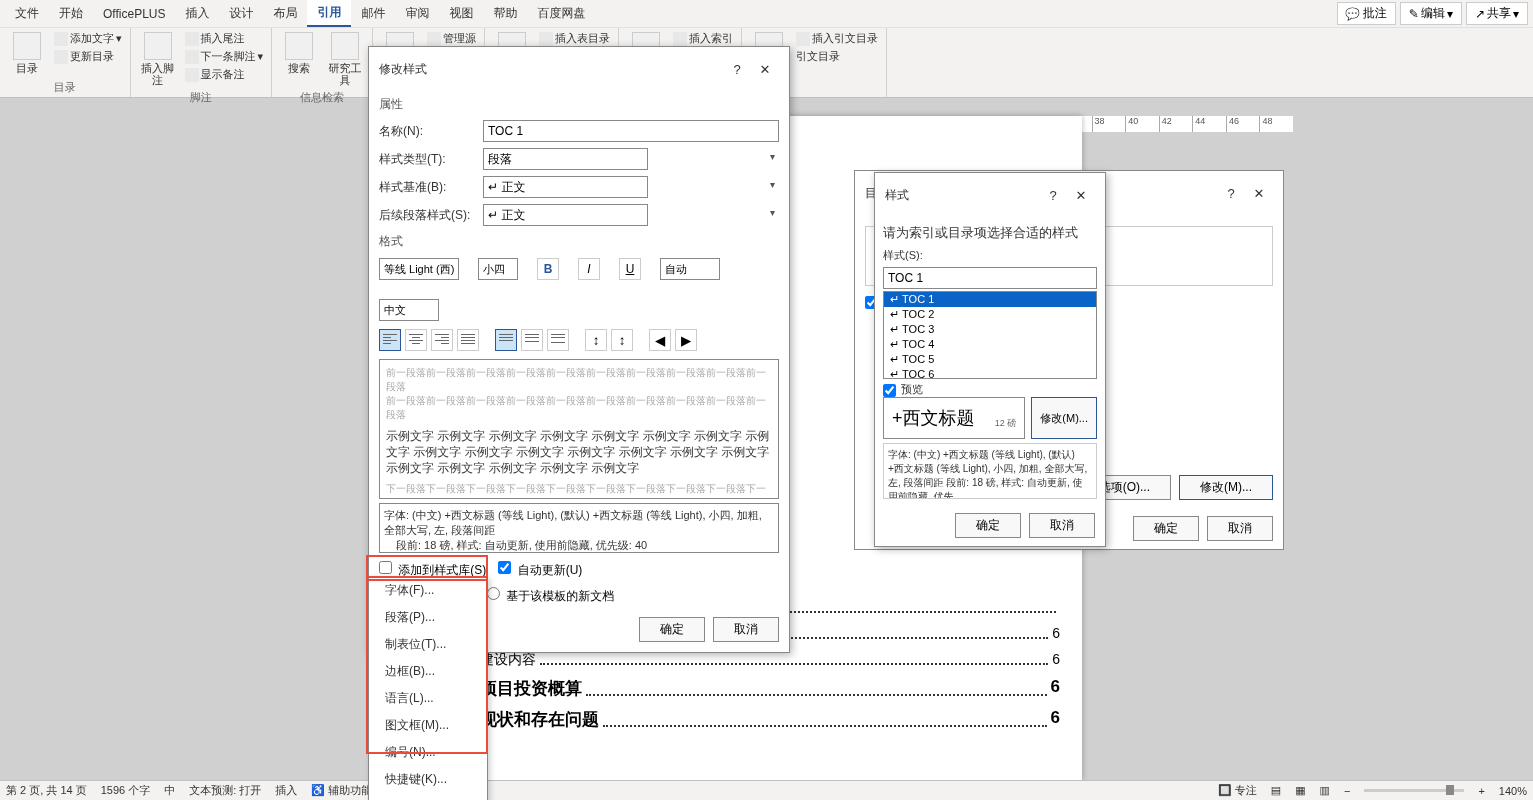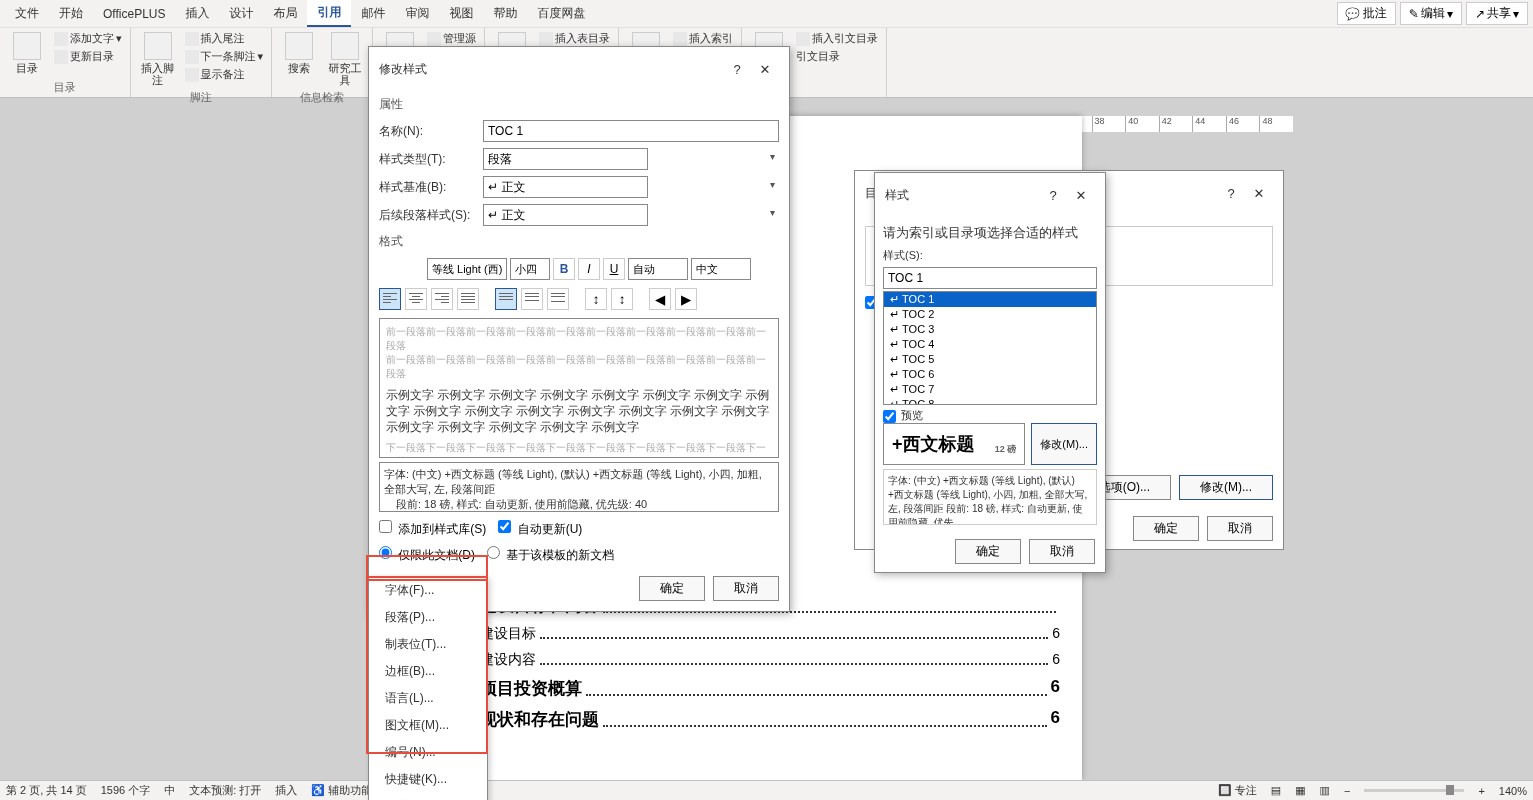--- a/index.html
+++ b/index.html
@@ -45,21 +45,21 @@
 .dlg-title { display: flex; align-items: center; padding: 14px 10px; font-size: 12px; color: #333; }
 .dlg-title .spacer { flex: 1; }
 .dlg-close, .dlg-help { width: 28px; text-align: center; cursor: pointer; font-size: 13px; }
 .dlg-section-label { padding: 4px 10px; color: #555; font-size: 12px; }
 .dlg-row { display: flex; align-items: center; padding: 3px 10px; gap: 8px; }
 .dlg-row label { width: 96px; font-size: 12px; color: #333; }
 .dlg-input { flex: 1; border: 1px solid #888; padding: 2px 4px; font-size: 12px; height: 22px; }
 .dlg-select { flex: 1; border: 1px solid #888; padding: 1px 4px; font-size: 12px; height: 22px; background: #fff; appearance: none; position: relative; }
 .sel-wrap { flex: 1; position: relative; }
 .sel-wrap::after { content: "▾"; position: absolute; right: 4px; top: 3px; font-size: 10px; color: #555; pointer-events: none; }
-.fmt-toolbar { display: flex; gap: 3px; padding: 4px 10px; flex-wrap: wrap; margin-left: 48px; }
+.fmt-toolbar { display: flex; gap: 19px; padding: 4px 10px; flex-wrap: wrap; }
 .fmt-sel { border: 1px solid #888; padding: 1px 4px; font-size: 11px; height: 22px; }
 .fmt-btn { width: 22px; height: 22px; border: 1px solid #ccc; background: #fff; text-align: center; line-height: 20px; font-size: 12px; }
 .fmt-btn.bold { font-weight: bold; color: #2b579a; }
 .para-toolbar { display: flex; gap: 4px; padding: 4px 10px; }
 .para-btn { width: 22px; height: 22px; border: 1px solid #ccc; background: #fff; position: relative; }
 .para-btn.active { background: #cce4f7; border-color: #2b579a; }
 .para-btn .bars { position: absolute; left: 3px; right: 3px; top: 4px; }
 .para-btn .bars div { height: 1px; background: #666; margin-bottom: 2px; }
 .preview-box { margin: 4px 10px; border: 1px solid #888; height: 140px; overflow: hidden; padding: 6px; font-size: 10px; color: #aaa; line-height: 14px; }
 .preview-sample { color: #333; font-size: 12px; margin: 6px 0; line-height: 16px; }
@@ -70,21 +70,21 @@
 .btn.primary { border: 1.5px solid #2b579a; }
 .fmt-drop-btn { border: 1px solid #888; padding: 2px 8px; background: #fff; font-size: 12px; display: inline-flex; align-items: center; gap: 4px; margin: 4px 10px; }
 .fmt-menu { position: absolute; left: 368px; top: 576px; width: 120px; background: #fff; border: 1px solid #888; box-shadow: 2px 2px 6px rgba(0,0,0,.2); z-index: 35; }
 .fmt-menu-item { padding: 5px 16px; font-size: 12px; color: #333; cursor: pointer; }
 .red-box { position: absolute; border: 2px solid #e74c3c; pointer-events: none; z-index: 40; }
 
 
 .dlg-style { position: absolute; left: 874px; top: 172px; width: 232px; background: #fff; border: 1px solid #888; box-shadow: 2px 2px 8px rgba(0,0,0,.3); z-index: 32; }
 .dlg-style .content { padding: 6px 8px; }
 .style-inst { font-size: 13px; color: #333; margin-bottom: 6px; }
-.style-list { border: 1px solid #888; height: 114px; overflow: auto; font-size: 11px; }
+.style-list { border: 1px solid #888; height: 88px; overflow: auto; font-size: 11px; }
 .style-item { padding: 1px 6px; cursor: pointer; }
 .style-item.sel { background: #0a64c8; color: #fff; }
 .side-btns { display: flex; flex-direction: column; gap: 4px; }
 .side-btn { border: 1px solid #888; padding: 3px 8px; font-size: 11px; background: #f8f8f8; cursor: pointer; }
 .preview-lbl { font-size: 11px; color: #333; margin: 4px 0; }
 .preview-style { border: 1px solid #888; padding: 8px; font-size: 18px; font-family: "SimSun", serif; display: flex; }
 .style-desc { border: 1px solid #ccc; padding: 4px; font-size: 10px; color: #333; margin-top: 4px; max-height: 56px; overflow: hidden; }
 
 
 .dlg-toc { position: absolute; left: 854px; top: 170px; width: 430px; background: #fff; border: 1px solid #888; z-index: 28; }
@@ -344,21 +344,21 @@
             <div class="style-item">↵ TOC 8</div>
             <div class="style-item">↵ TOC 9</div>
           </div>
       </div>
     </div>
     <div style="display:flex;align-items:flex-end;margin-top:3px;">
         <input type="checkbox" checked="" style="">
         <span class="preview-lbl" style="margin:0 0 0 2px;">预览</span>
       </div>
     <div style="display:flex; gap:6px; align-items:stretch;">
-      <div class="preview-style" style="flex:1;font-weight:bold;">
+      <div class="preview-style" style="flex:1;">
         <span>+西文标题</span>
         <span style="flex:1"></span>
           <span style="font-size:9px;color:#666;align-self:flex-end;">12 磅</span>
       </div>
       <button class="side-btn primary" style="border:1.5px solid #2b579a;">修改(M)...</button>
     </div>
     <div class="style-desc">字体: (中文) +西文标题 (等线 Light), (默认) +西文标题 (等线 Light), 小四, 加粗, 全部大写, 左, 段落间距
 段前: 18 磅, 样式: 自动更新, 使用前隐藏, 优先</div>
   </div>
   <div class="btn-row">

